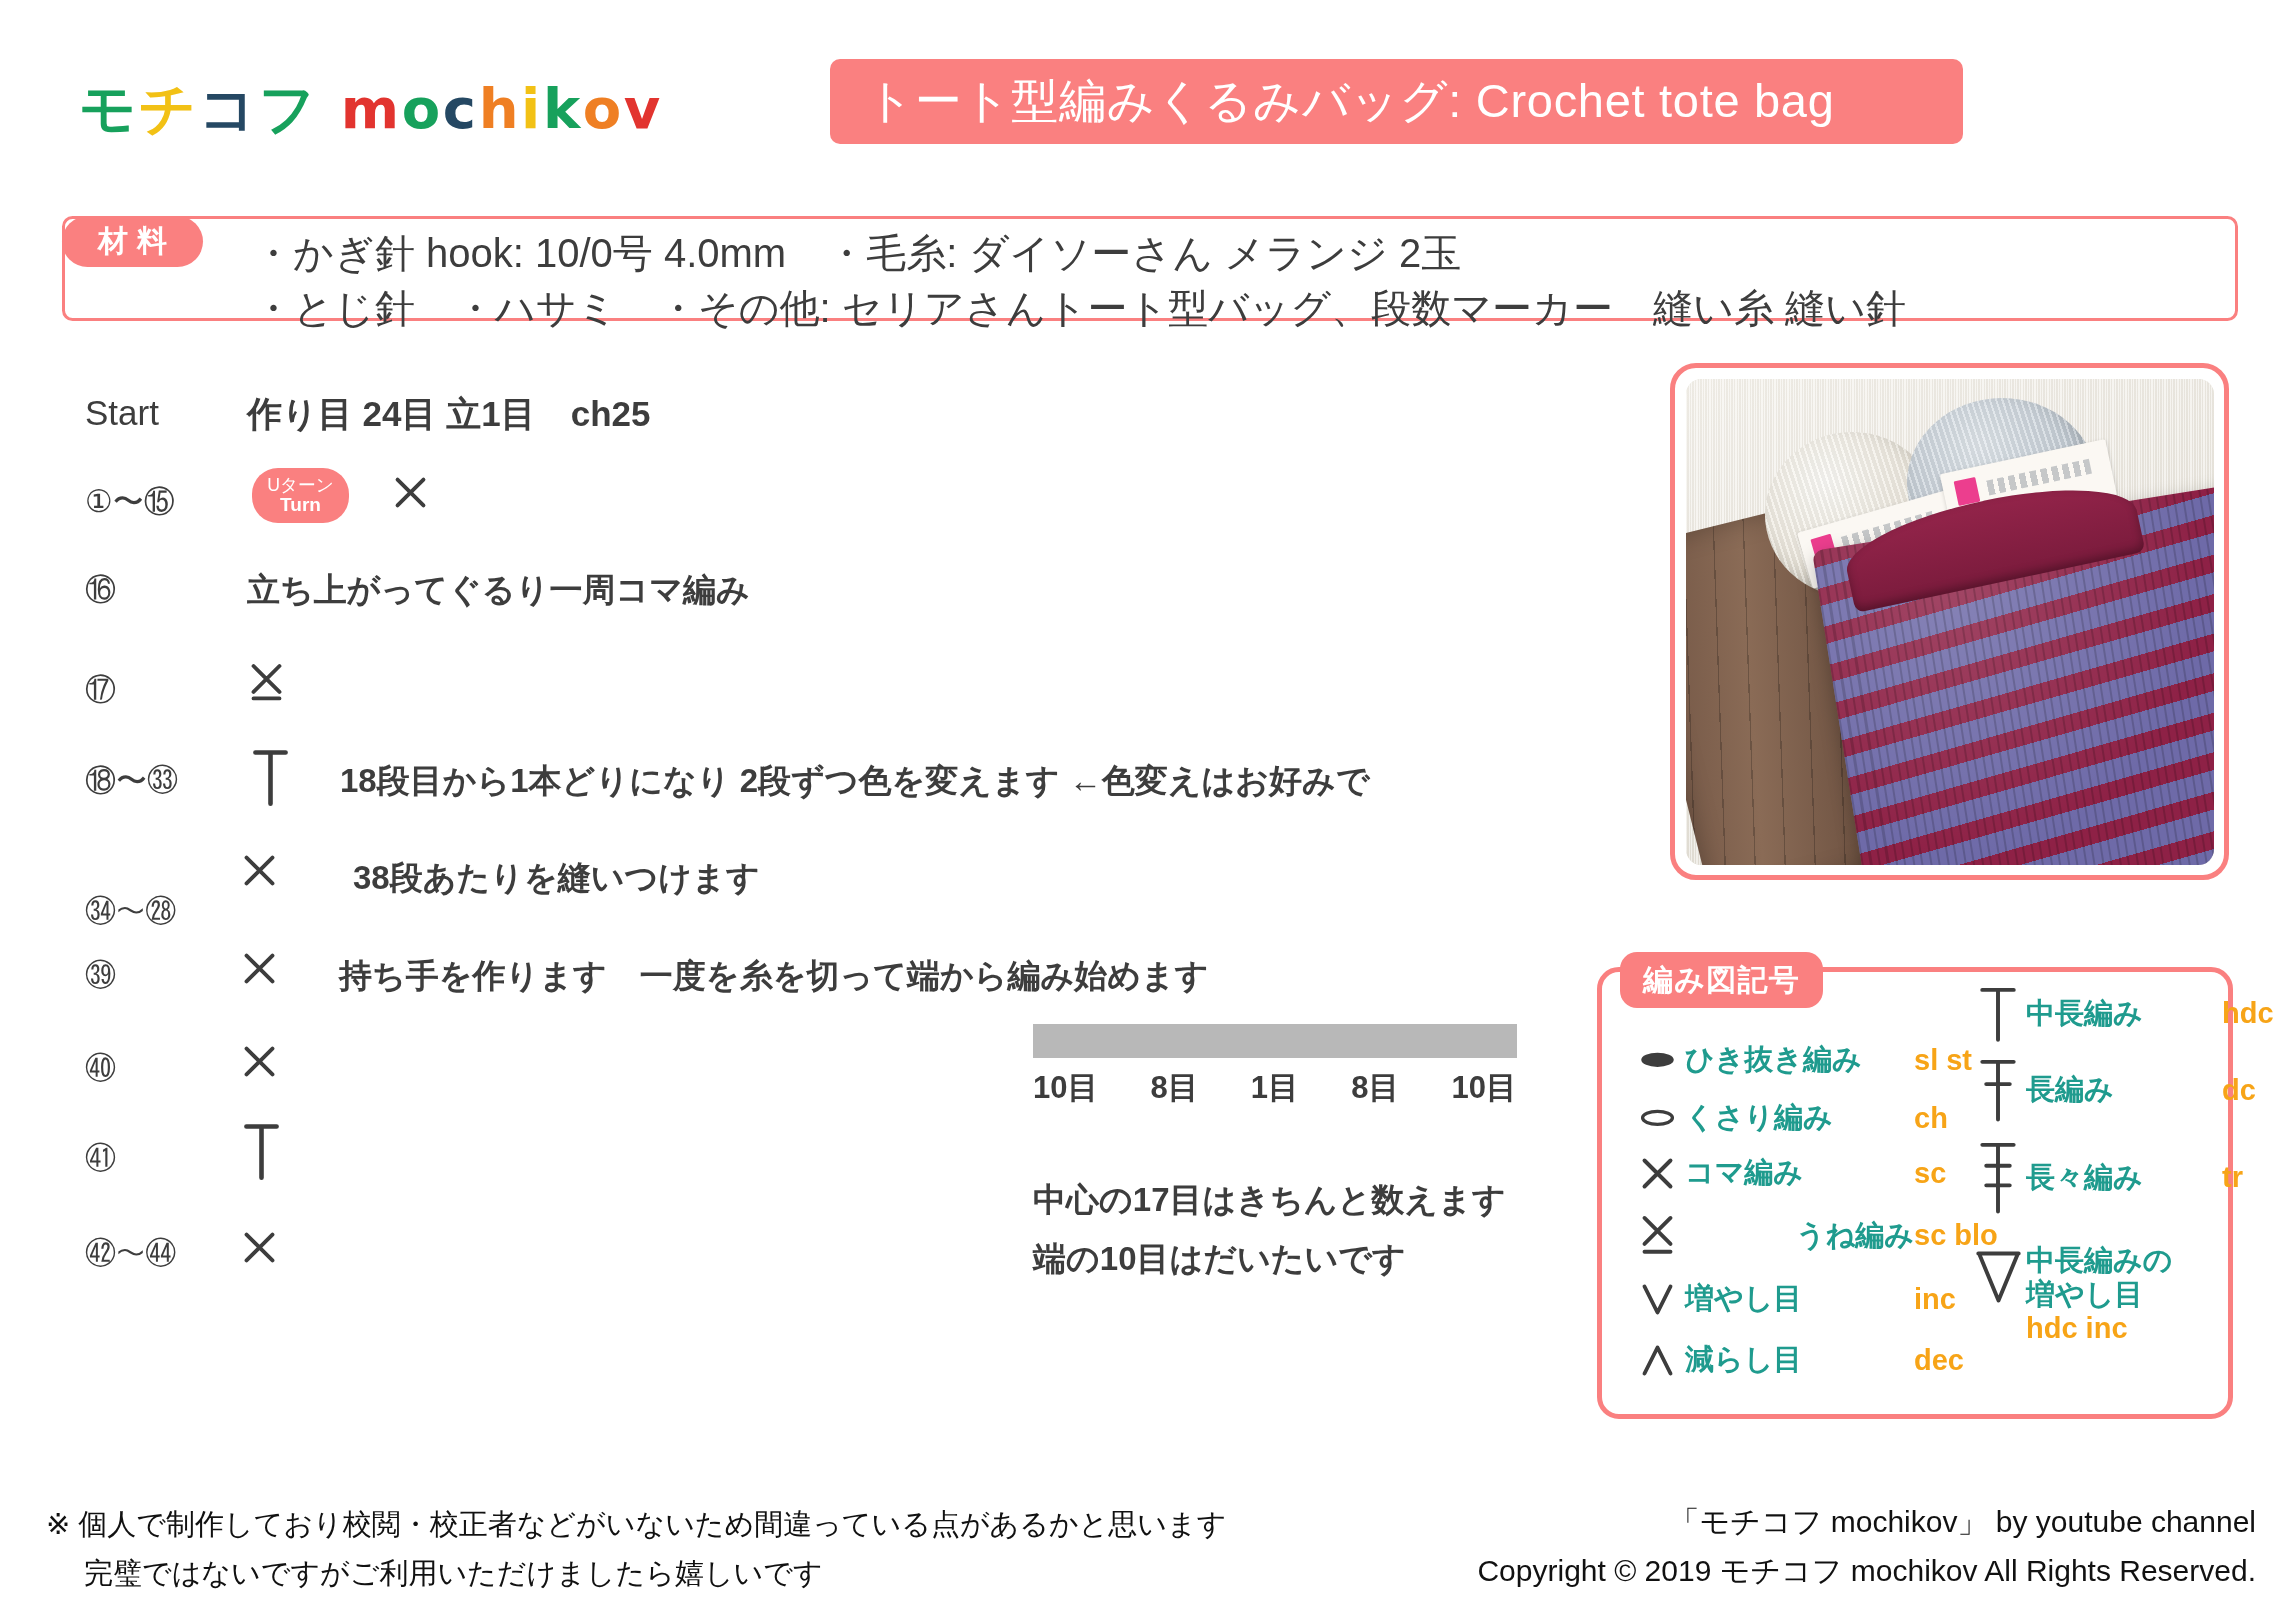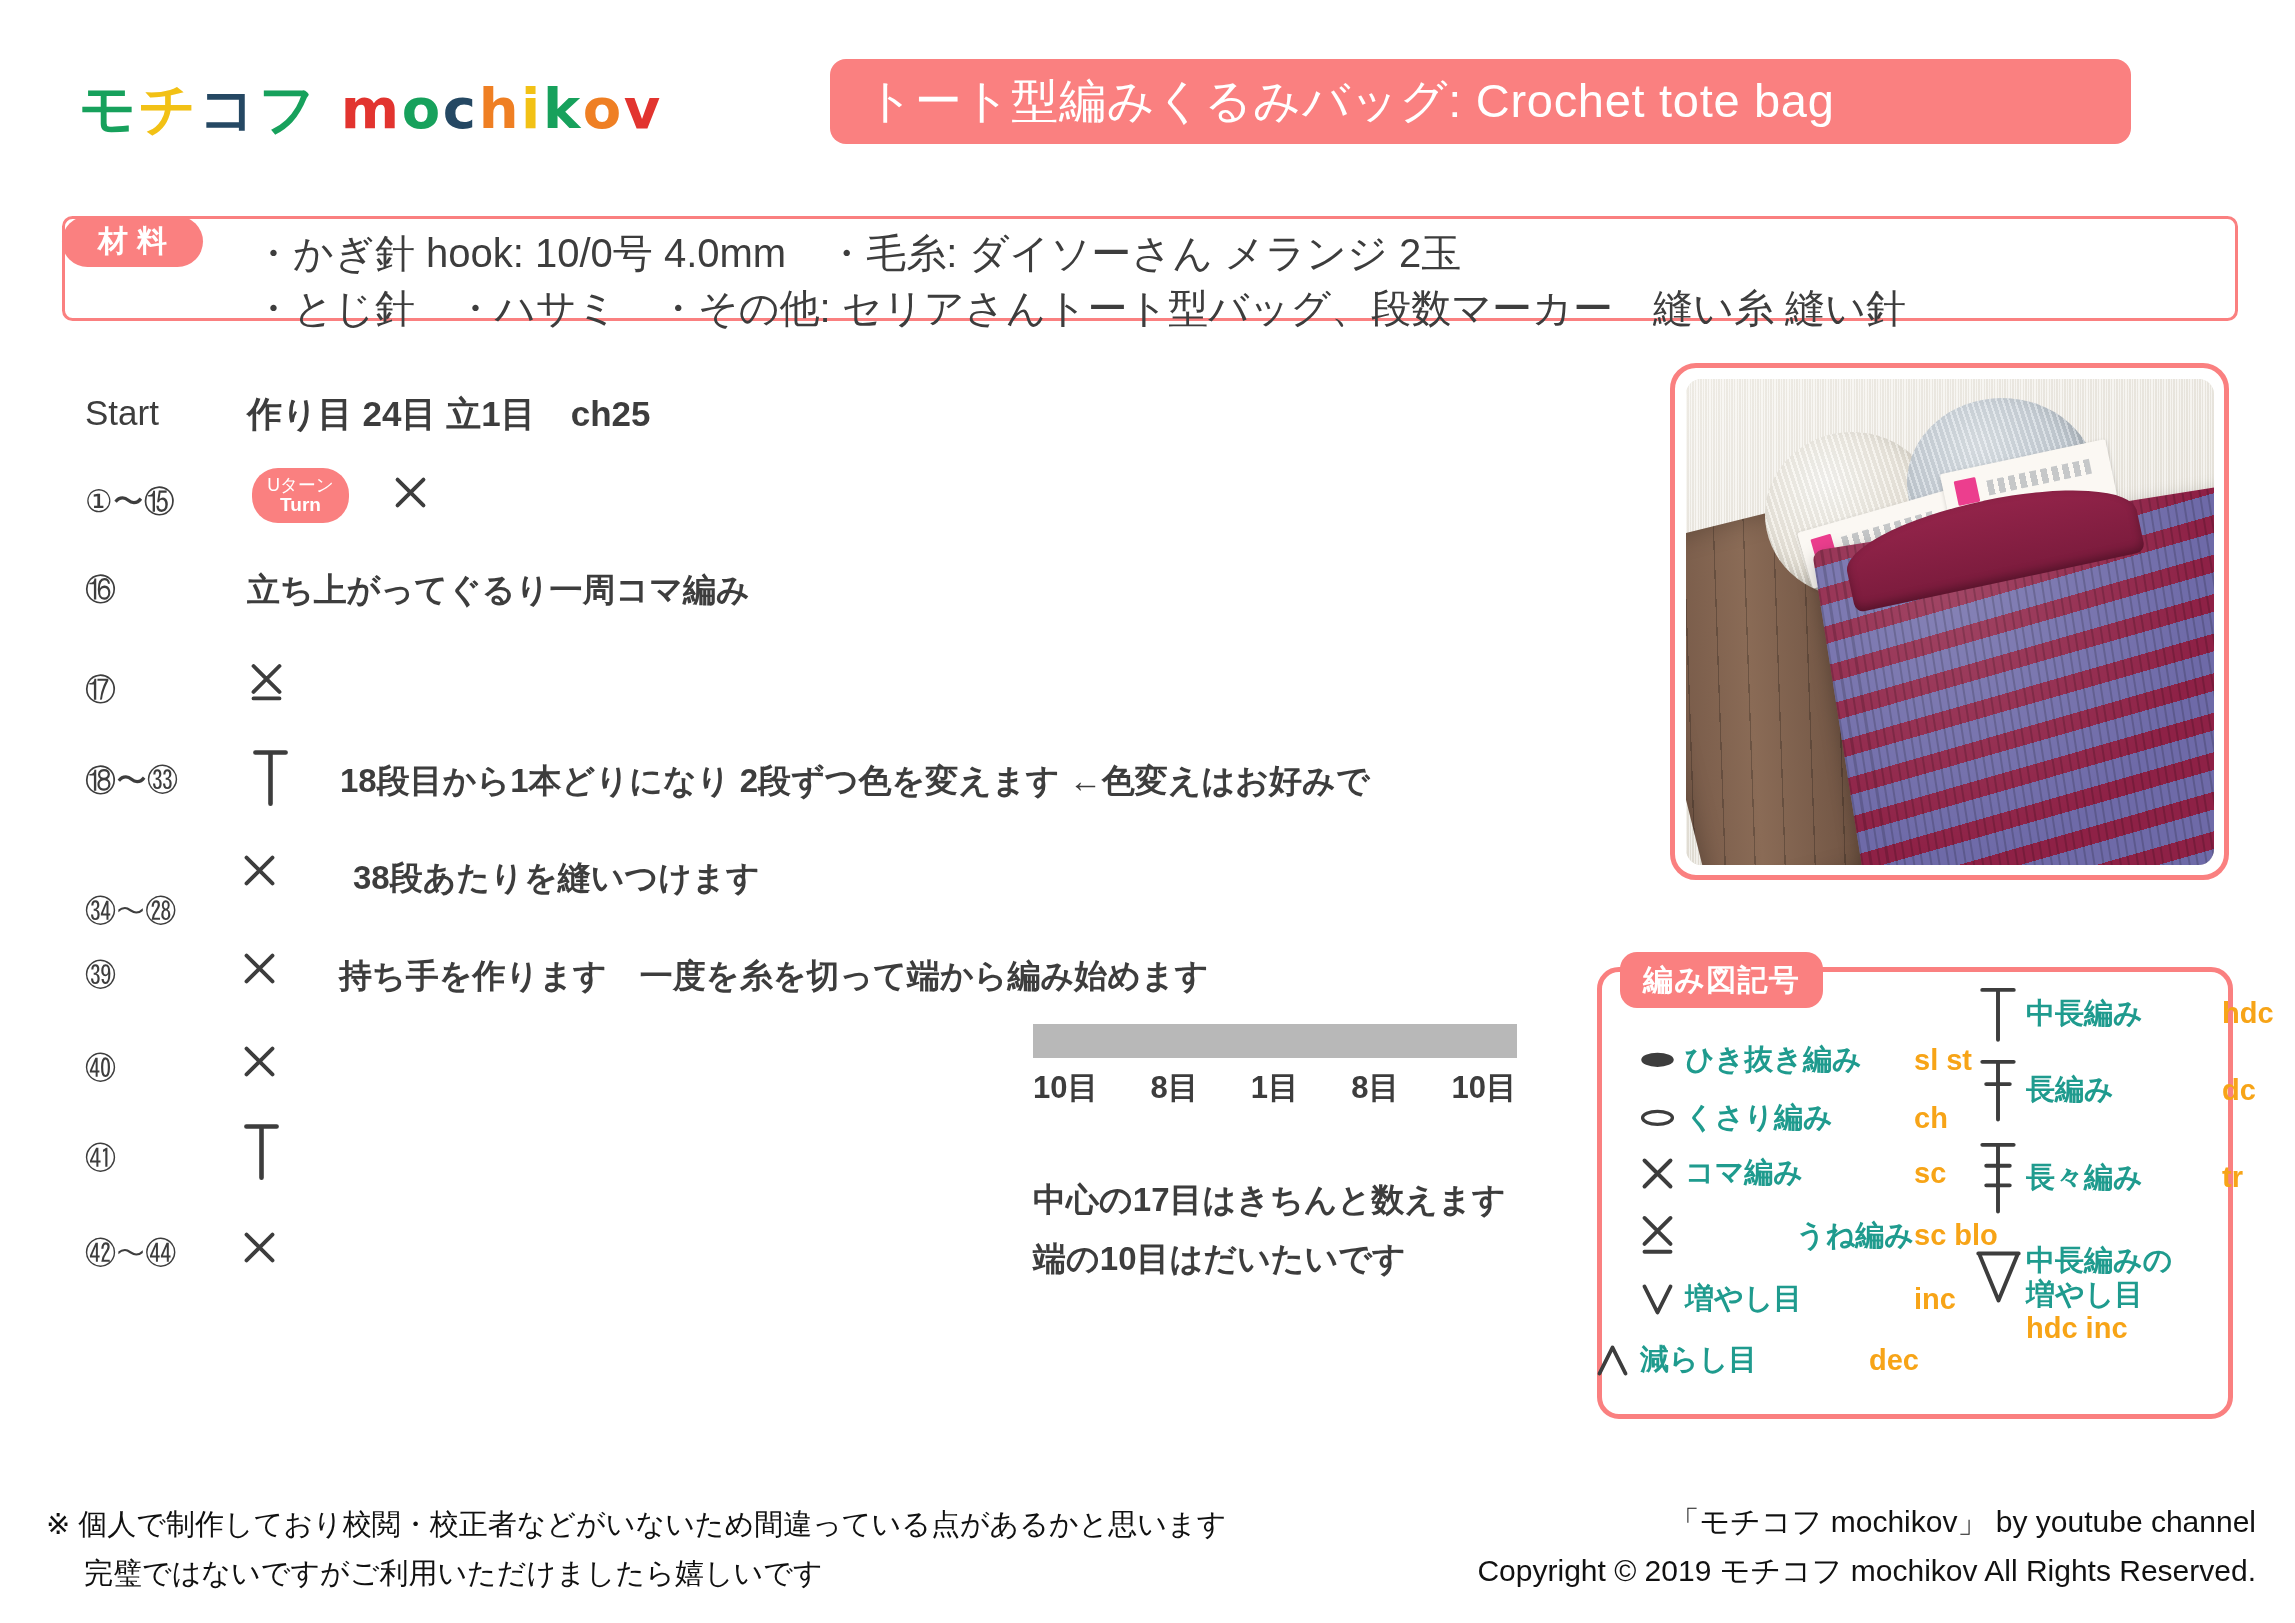--- a/index.html
+++ b/index.html
@@ -24,23 +24,23 @@
   #logo .ch{display:inline-block;}
   .c-green{color:#17a15c;}
   .c-red{color:#e2342f;}
   .c-yellow{color:#f2c115;}
   .c-navy{color:#254863;}
   .c-orange{color:#ef7f23;}
 
   
   #title-banner{
     position:absolute;left:830px;top:59px;
-    width:1301px;height:85px;
+    width:1133px;height:85px;
     background:#fa8080;
-    border-radius:16px;
+    border-radius:10px;
     display:flex;align-items:center;
     box-sizing:border-box;padding-left:36px;
   }
   #title-banner .t{
     color:#ffffff;font-size:47px;font-weight:500;
     letter-spacing:0.7px;white-space:nowrap;
   }
 
   
   #materials-box{
@@ -384,21 +384,21 @@
   <div class="leg-item" style="left:1629px;top:1279px;">
     <span class="leg-sym">
       <svg class="glyph" width="39" height="37" viewBox="0 0 60 56">
           <path d="M10 8 L30 48 L50 8" stroke="#3d3d3d" stroke-width="6" fill="none" stroke-linecap="round" stroke-linejoin="round"></path>
         </svg>
     </span>
     <span class="leg-jp" style="width:229px;">増やし目</span>
     <span class="leg-en">inc</span>
   </div>
 
-  <div class="leg-item" style="left:1584px;top:1340px;justify-content:center;">
+  <div class="leg-item" style="left:1629px;top:1340px;justify-content:center;">
     <span class="leg-sym">
       <svg class="glyph" width="39" height="37" viewBox="0 0 60 56">
           <path d="M10 48 L30 8 L50 48" stroke="#3d3d3d" stroke-width="6" fill="none" stroke-linecap="round" stroke-linejoin="round"></path>
         </svg>
     </span>
     <span class="leg-jp" style="width:229px;">減らし目</span>
     <span class="leg-en">dec</span>
   </div>
 
   <div class="leg-item" style="left:1970px;top:982px;">

